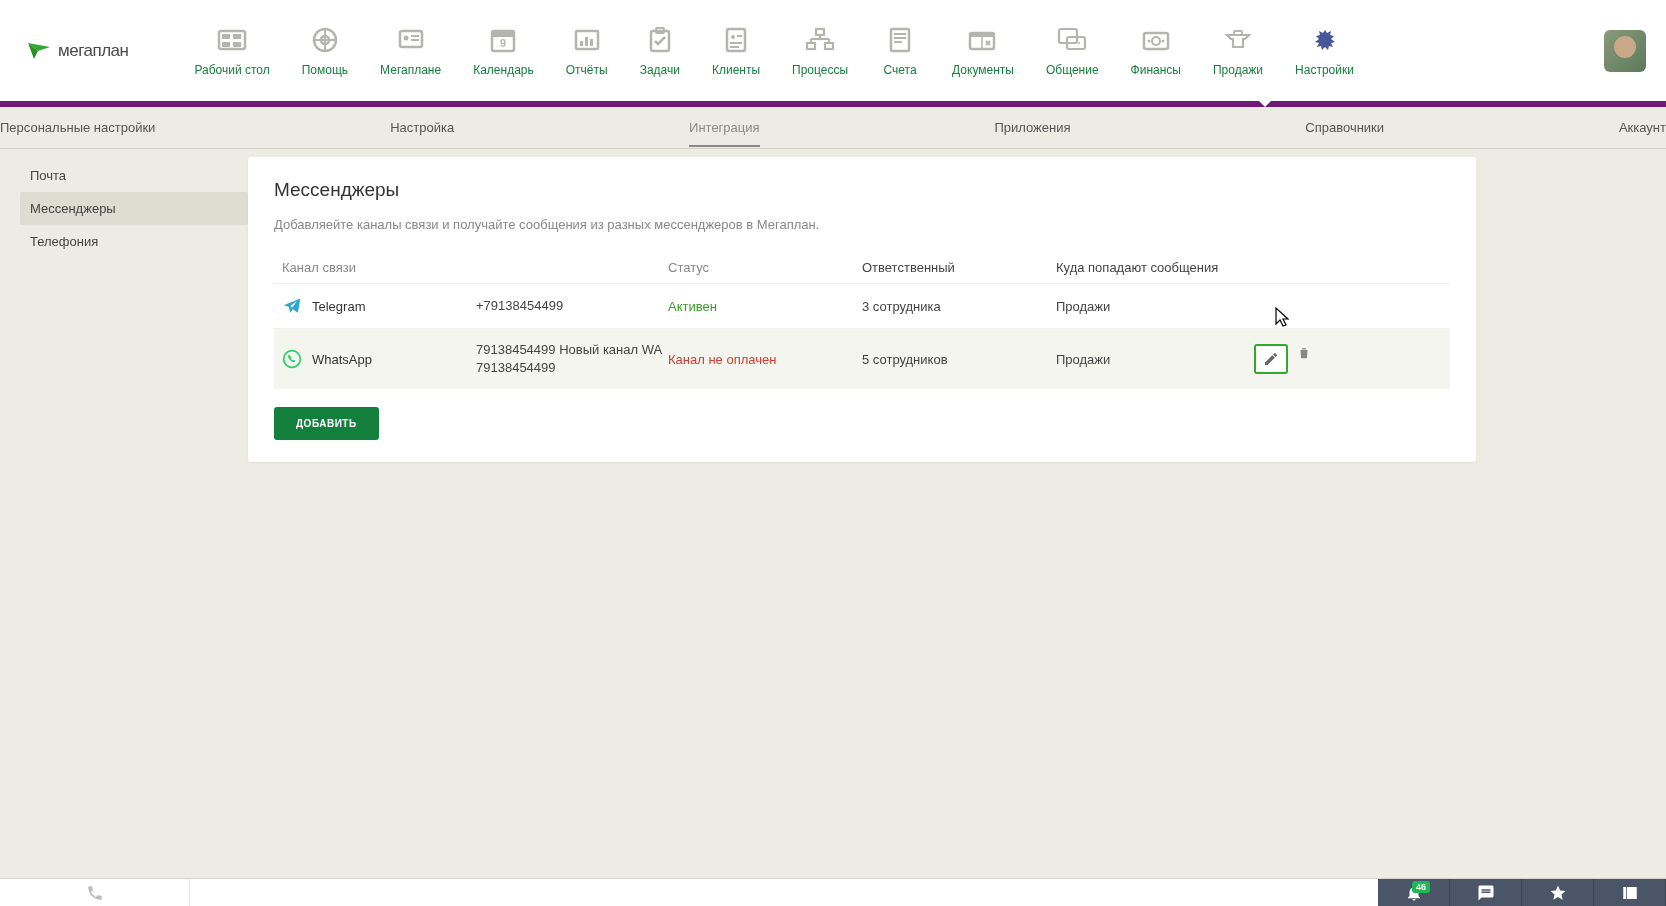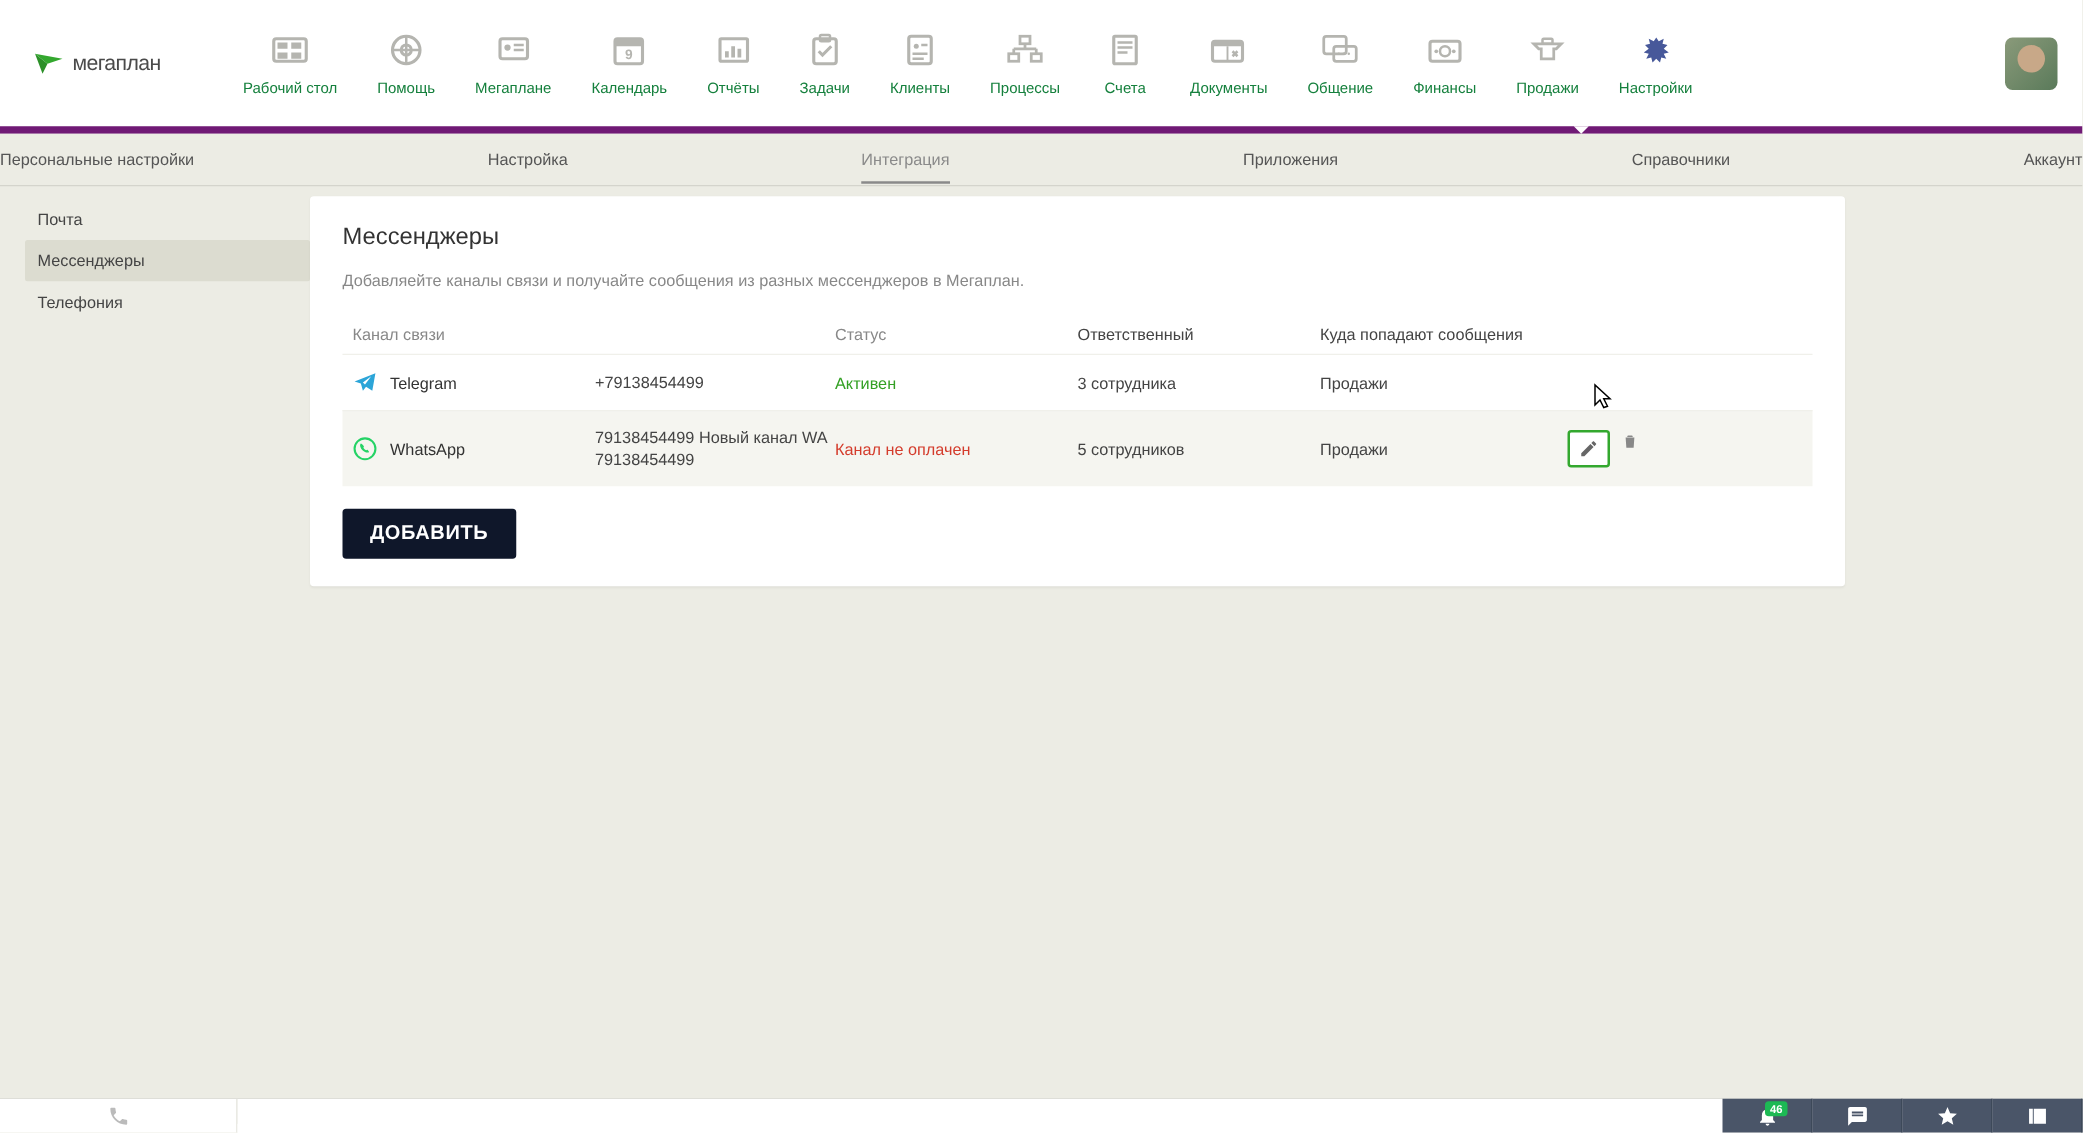--- a/index.html
+++ b/index.html
@@ -199,25 +199,25 @@
 .action-btn svg { width:16px; height:16px; fill:#666;}
 .delete-icon {
   width:16px; height:18px;
   cursor:pointer;
   display:flex; align-items:center; justify-content:center;
 }
 .delete-icon svg { fill:#888; width:14px; height:16px;}
 
 .add-button {
   margin-top: 18px;
-  background: #0f172a;
+  background: #15803d;
   color: #fff;
   border: none;
   padding: 11px 22px;
-  font-size: 16px;
+  font-size: 10px;
   font-weight: 700;
   letter-spacing: 0.5px;
   border-radius: 3px;
   cursor: pointer;
 }
 
 
 .bottom-bar {
   position: fixed;
   bottom: 0; left: 0; right: 0;

